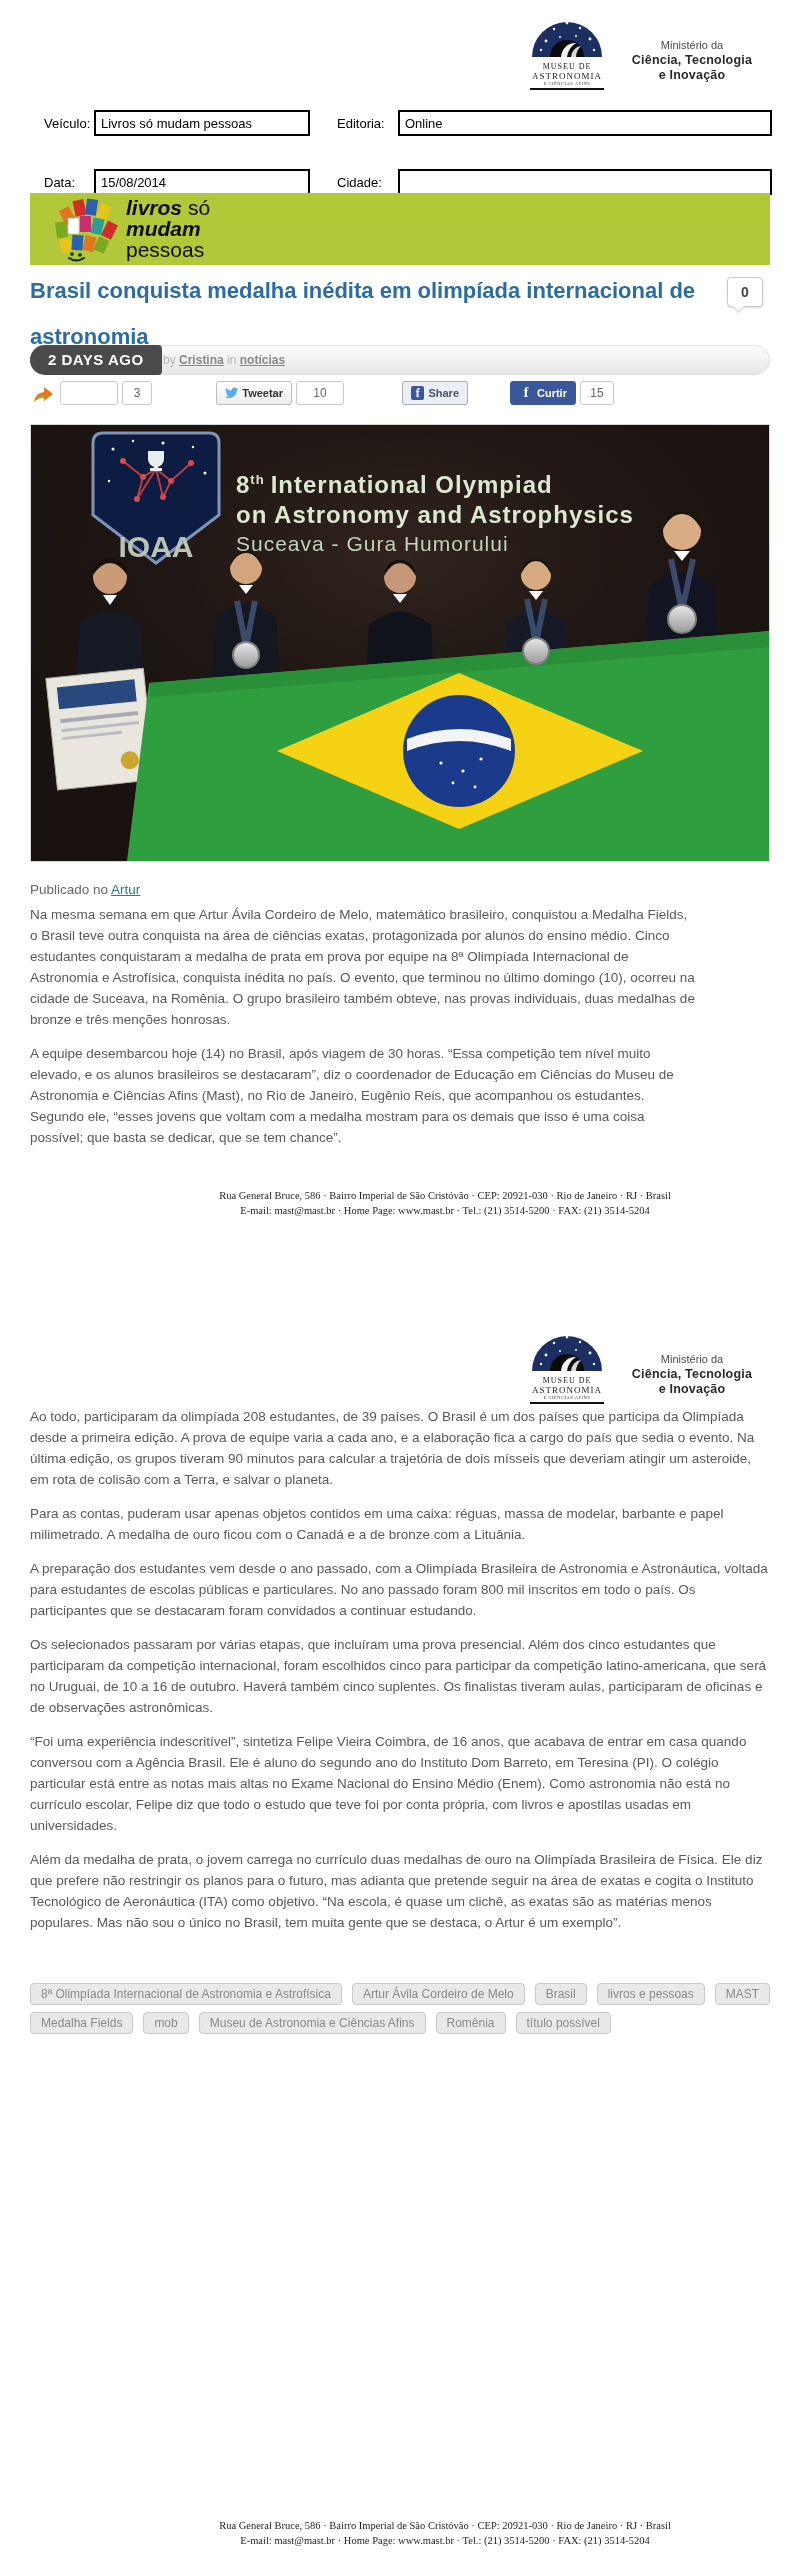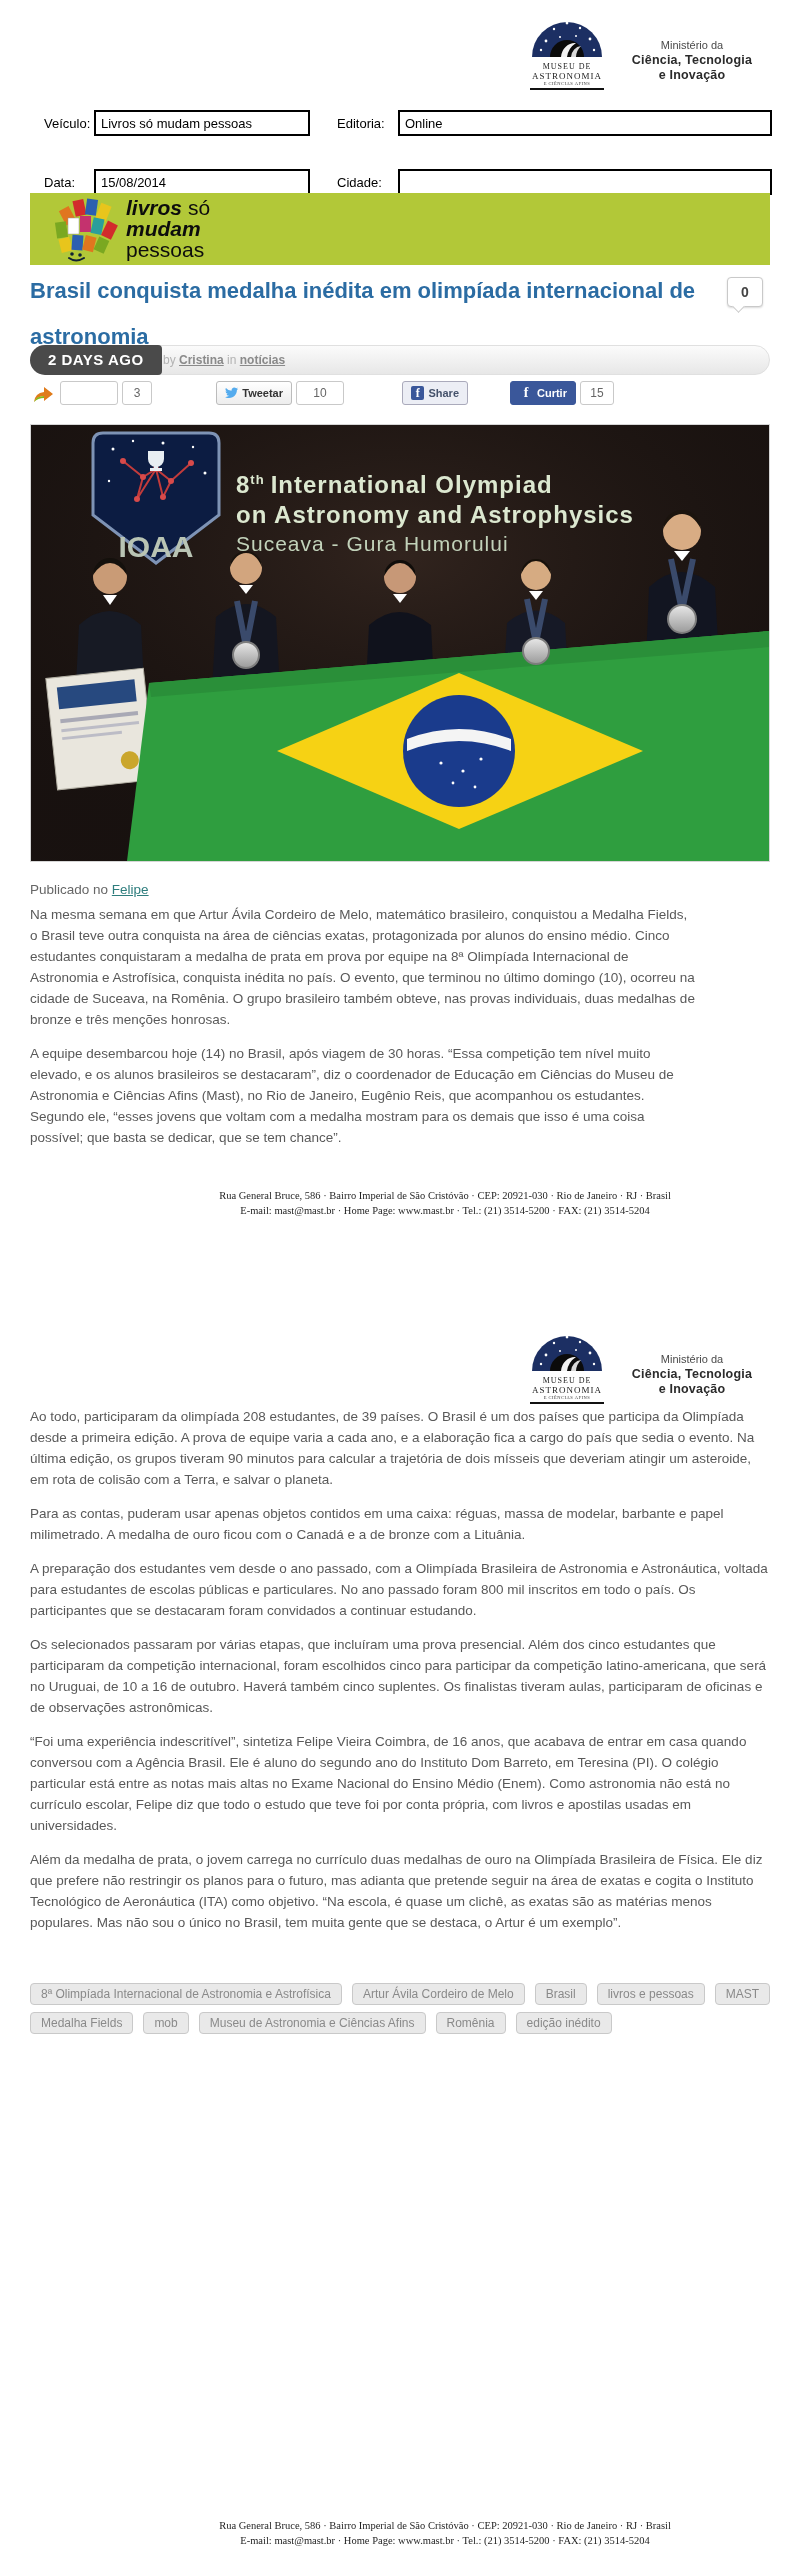--- a/index.html
+++ b/index.html
@@ -298,21 +298,21 @@
         <path d="M496,174 L505,218 L514,174" stroke="#3a4a6b" stroke-width="6" fill="none"></path>
         <circle cx="505" cy="226" r="13" fill="url(#silver)" stroke="#7d7d7d" stroke-width="2"></circle>
         <path d="M640,134 L651,186 L662,134" stroke="#3a4a6b" stroke-width="6" fill="none"></path>
         <circle cx="651" cy="194" r="14" fill="url(#silver)" stroke="#7d7d7d" stroke-width="2"></circle>
       </g>
     </svg>
   </div>
 
   <div class="published">
     <span>Publicado no</span>
-    <a>Felipe</a>
+    <a>Artur</a>
   </div>
 
   <div class="body-text" style="left:30px;top:904px;width:668px;">
     <p>Na mesma semana em que Artur Ávila Cordeiro de Melo, matemático brasileiro, conquistou a Medalha Fields, o Brasil teve outra conquista na área de ciências exatas, protagonizada por alunos do ensino médio. Cinco estudantes conquistaram a medalha de prata em prova por equipe na 8ª Olimpíada Internacional de Astronomia e Astrofísica, conquista inédita no país. O evento, que terminou no último domingo (10), ocorreu na cidade de Suceava, na Romênia. O grupo brasileiro também obteve, nas provas individuais, duas medalhas de bronze e três menções honrosas.</p>
     <p>A equipe desembarcou hoje (14) no Brasil, após viagem de 30 horas. “Essa competição tem nível muito elevado, e os alunos brasileiros se destacaram”, diz o coordenador de Educação em Ciências do Museu de Astronomia e Ciências Afins (Mast), no Rio de Janeiro, Eugênio Reis, que acompanhou os estudantes. Segundo ele, “esses jovens que voltam com a medalha mostram para os demais que isso é uma coisa possível; que basta se dedicar, que se tem chance”.</p>
   </div>
 
   <div class="page-footer" style="top:1188px;">
     <div>Rua General Bruce, 586 · Bairro Imperial de São Cristóvão · CEP: 20921-030 · Rio de Janeiro · RJ · Brasil</div>
     <div>E-mail: mast@mast.br · Home Page: www.mast.br · Tel.: (21) 3514-5200 · FAX: (21) 3514-5204</div>
@@ -357,21 +357,21 @@
   <div class="tags">
     <span class="tag">8ª Olimpíada Internacional de Astronomia e Astrofísica</span>
     <span class="tag">Artur Ávila Cordeiro de Melo</span>
     <span class="tag">Brasil</span>
     <span class="tag">livros e pessoas</span>
     <span class="tag">MAST</span>
     <span class="tag">Medalha Fields</span>
     <span class="tag">mob</span>
     <span class="tag">Museu de Astronomia e Ciências Afins</span>
     <span class="tag">Romênia</span>
-    <span class="tag">edição inédito</span>
+    <span class="tag">título possível</span>
   </div>
 
   <div class="page-footer" style="top:2518px;">
     <div>Rua General Bruce, 586 · Bairro Imperial de São Cristóvão · CEP: 20921-030 · Rio de Janeiro · RJ · Brasil</div>
     <div>E-mail: mast@mast.br · Home Page: www.mast.br · Tel.: (21) 3514-5200 · FAX: (21) 3514-5204</div>
   </div>
 
 </div>
 
 </body></html>

